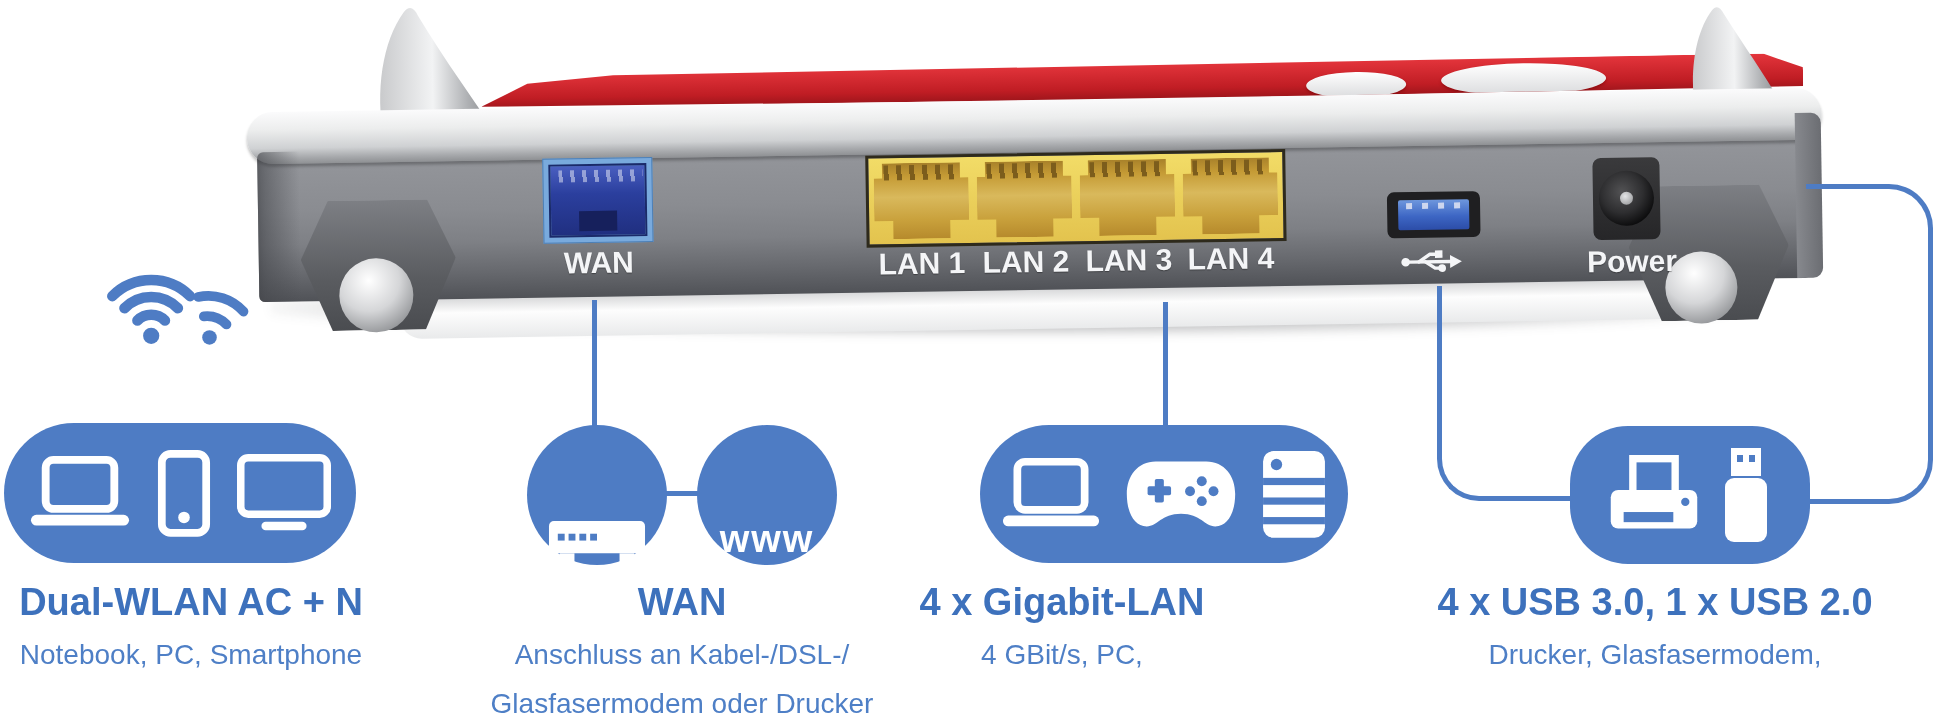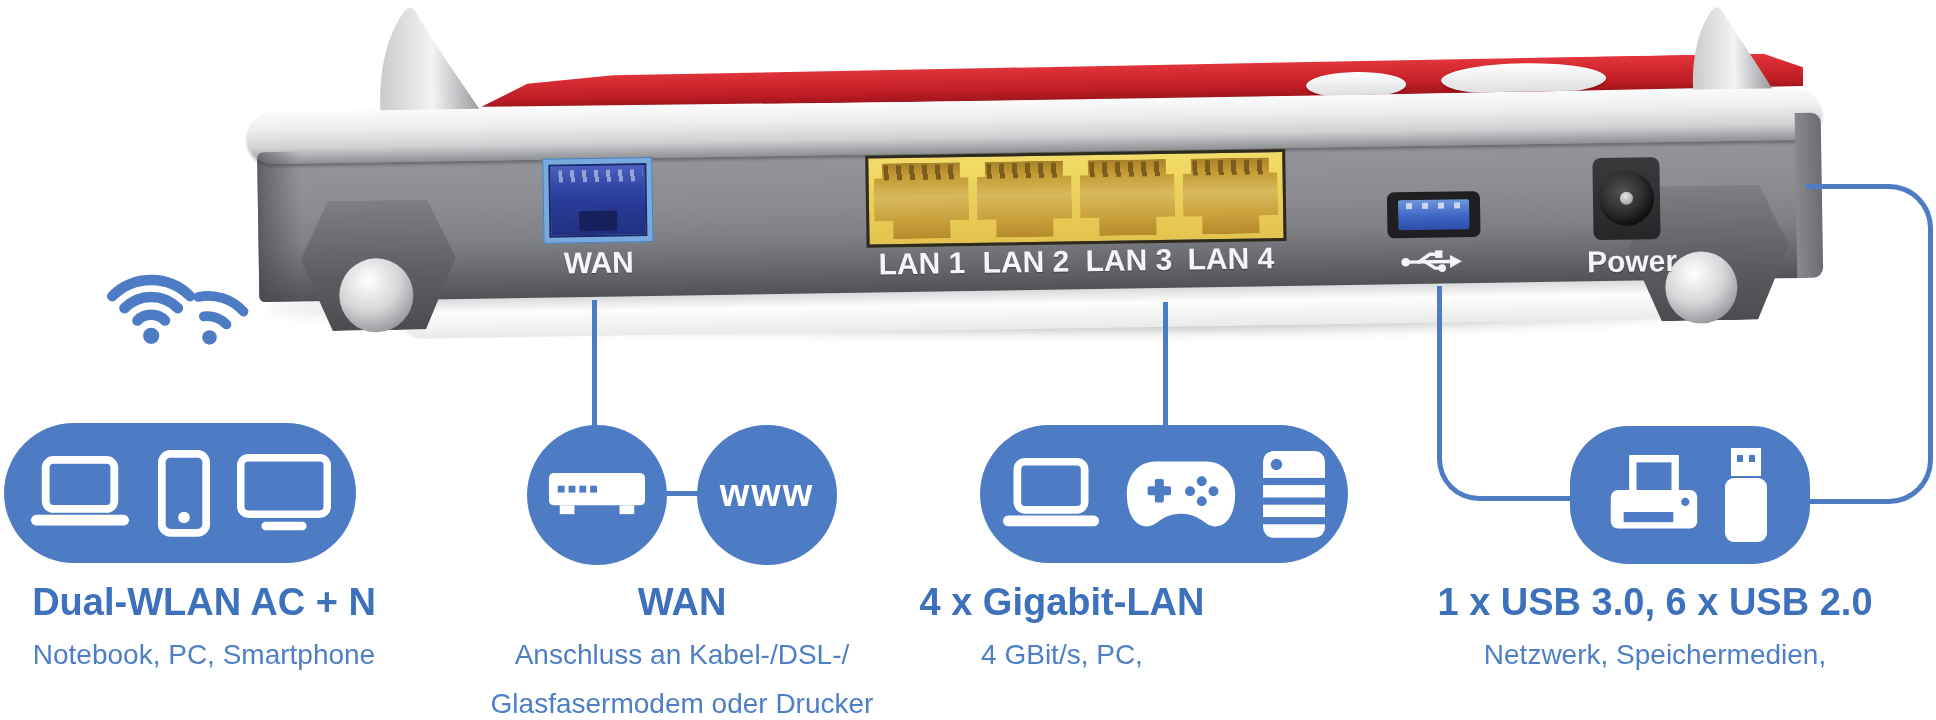--- a/index.html
+++ b/index.html
@@ -86,31 +86,31 @@
   .line-usb-left{left:1437px;top:286px;width:138px;height:210px;
     border-left:5px solid #4e7cc4;border-bottom:5px solid #4e7cc4;border-bottom-left-radius:42px;}
   .line-usb-right{left:1806px;top:184px;width:122px;height:310px;
     border-top:5px solid #4e7cc4;border-right:5px solid #4e7cc4;border-bottom:5px solid #4e7cc4;
     border-top-right-radius:44px;border-bottom-right-radius:44px;}
   .line-www{left:650px;top:491px;width:55px;height:5px;background:#4e7cc4;}
 
   
   .pill{position:absolute;background:#4e7cc4;z-index:6;display:flex;align-items:center;justify-content:center;}
   .pill-wlan{left:4px;top:423px;width:352px;height:140px;border-radius:70px;gap:26px;}
-  .circle{border-radius:50%;}
+  .circle{border-radius:50%;align-items:flex-end;}
   .circ-modem{left:527px;top:425px;width:140px;height:140px;}
   .circ-www{left:697px;top:425px;width:140px;height:140px;}
   .www-text{color:#fff;font-weight:bold;font-size:38px;letter-spacing:2px;padding-bottom:4px;}
   .pill-lan{left:980px;top:425px;width:368px;height:138px;border-radius:69px;gap:24px;}
   .pill-usb{left:1570px;top:426px;width:240px;height:138px;border-radius:58px;gap:20px;}
   .wifi-wrap{left:88px;top:256px;width:162px;height:90px;z-index:6;}
 
   
   .tblock{position:absolute;z-index:6;text-align:center;}
-  .tb1{left:0;top:581px;width:382px;padding-left:13px;}
+  .tb1{left:0;top:581px;width:382px;}
   .tb2{left:440px;top:581px;width:484px;}
   .tb3{left:820px;top:581px;width:484px;}
   .tb4{left:1376px;top:581px;width:558px;}
   .tblock h3{margin:0 0 12px 0;font-size:38px;line-height:42px;color:#3d71bc;font-weight:bold;}
   .tblock p{margin:15px;font-size:28px;line-height:34px;color:#4e7fc6;font-weight:normal;}
 </style>
 </head>
 <body>
 
 <div id="stage">
@@ -313,17 +313,17 @@
   <div class="tblock tb2">
     <h3>WAN</h3>
     <p>Anschluss an Kabel-/DSL-/</p>
     <p>Glasfasermodem oder Drucker</p>
   </div>
   <div class="tblock tb3">
     <h3>4 x Gigabit-LAN</h3>
     <p>4 GBit/s, PC,</p>
   </div>
   <div class="tblock tb4">
-    <h3>1 x USB 3.0, 6 x USB 2.0</h3>
-    <p>Netzwerk, Speichermedien,</p>
+    <h3>4 x USB 3.0, 1 x USB 2.0</h3>
+    <p>Drucker, Glasfasermodem,</p>
   </div>
 
 </div>
 
 </body></html>

